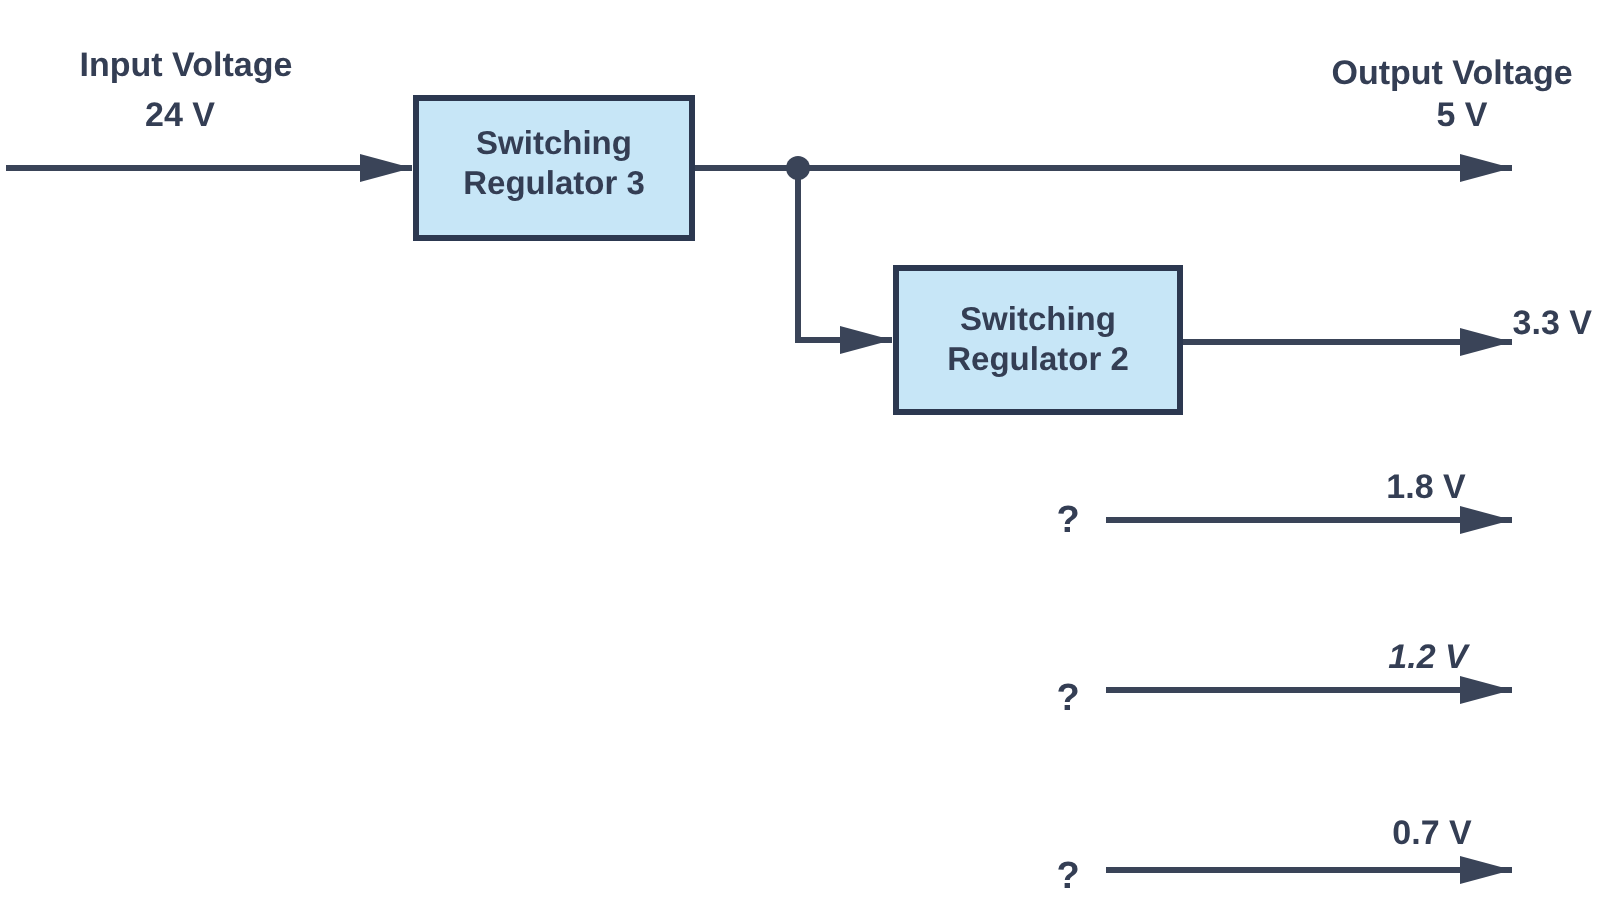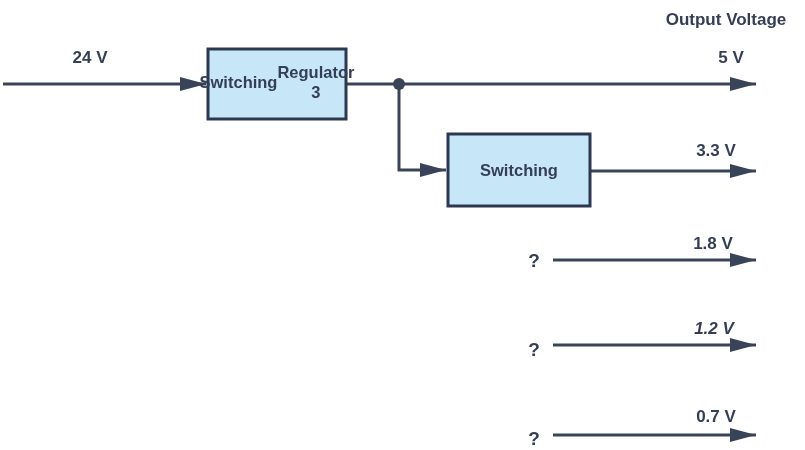--- a/index.html
+++ b/index.html
@@ -49,21 +49,21 @@
     width: 160px;
     text-align: center;
     font-size: 19px;
     font-weight: 700;
     color: var(--text, #343e54);
     line-height: 1;
   }
   .block-label {
     position: absolute;
     display: flex;
-    flex-direction: row;
+    flex-direction: column;
     align-items: center;
     justify-content: center;
     font-size: 16.5px;
     font-weight: 700;
     color: var(--text, #343e54);
     line-height: 20px;
     text-align: center;
   }
   .block-label.reg1 { left: 208px; top: 49px; width: 138px; height: 70px; padding-bottom: 4px; box-sizing: border-box; }
   .block-label.reg2 { left: 448px; top: 134px; width: 142px; height: 72px; }
@@ -108,28 +108,30 @@
     <rect class="box" x="208" y="49" width="138" height="70"></rect>
     <rect class="box" x="448" y="134" width="142" height="72"></rect>
   </svg>
 
   <div class="block-label reg1">
     <span>Switching</span>
     <span>Regulator 3</span>
   </div>
   <div class="block-label reg2">
     <span>Switching</span>
+    <span>Regulator 2</span>
   </div>
 
+  <div class="lbl" style="left:13px; top:23px;">Input Voltage</div>
   <div class="lbl" style="left:10px; top:48px;">24 V</div>
 
-  <div class="lbl" style="left:646px; top:10px;">Output Voltage</div>
+  <div class="lbl" style="left:646px; top:27px;">Output Voltage</div>
   <div class="lbl" style="left:651px; top:48px;">5 V</div>
 
-  <div class="lbl" style="left:636px; top:141px;">3.3 V</div>
+  <div class="lbl" style="left:636px; top:152px;text-align:right;">3.3 V</div>
   <div class="lbl" style="left:633px; top:234px;">1.8 V</div>
   <div class="lbl" style="left:634px; top:319px;font-style:italic;">1.2 V</div>
   <div class="lbl" style="left:636px; top:407px;">0.7 V</div>
 
   <div class="qmark" style="left:454px; top:251px;">?</div>
   <div class="qmark" style="left:454px; top:340px;">?</div>
   <div class="qmark" style="left:454px; top:429px;">?</div>
 
 
 </div>

